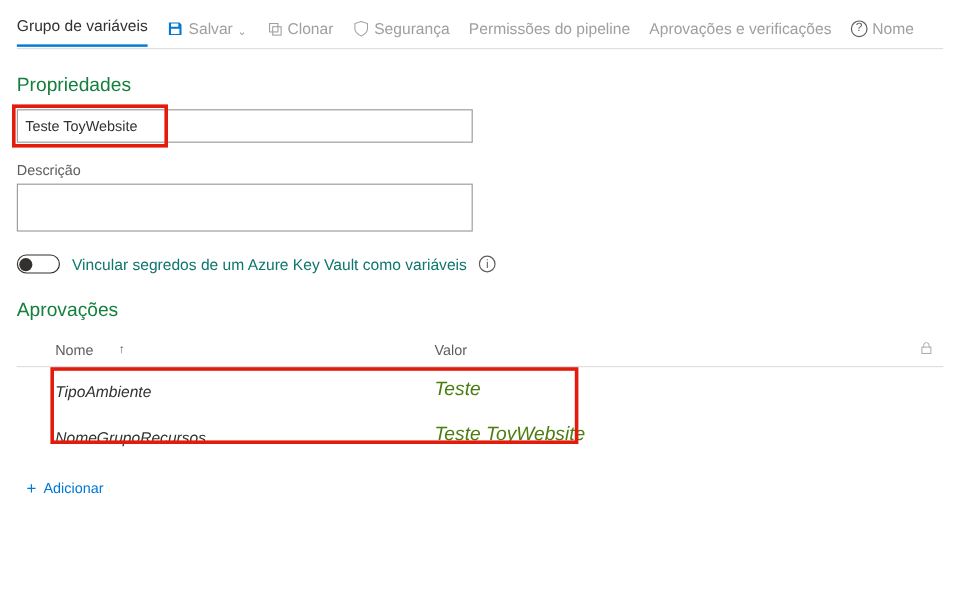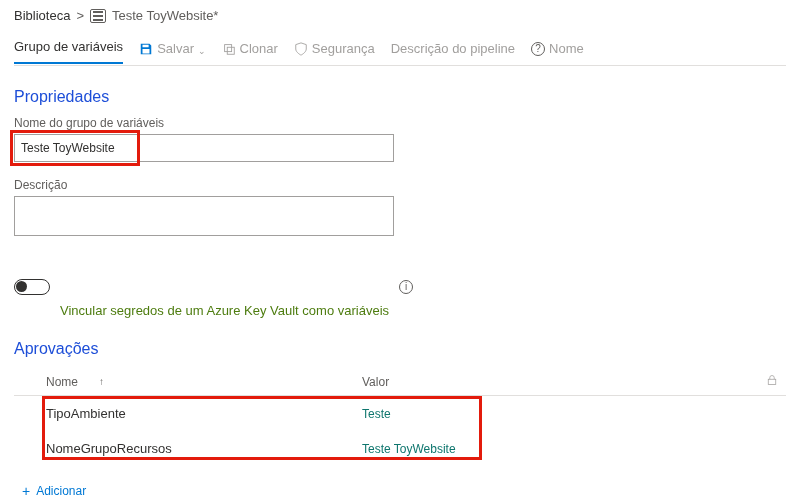--- a/index.html
+++ b/index.html
@@ -46,21 +46,21 @@
   .tab.active {
     border-bottom: 2px solid #0078d4;
     margin-bottom: -1px;
   }
   .tb-btn {
     display: inline-flex; align-items: flex-end; gap: 4px;
     font-size: 13px; color: #a19f9d; cursor: default;
   }
   .tb-btn svg { width:14px; height:14px; }
   .section-title {
-    font-size: 16px; color: #1d4ed8; font-weight: 400;
+    font-size: 16px; color: #15803d; font-weight: 400;
     margin: 14px 0 10px 0;
   }
   .field-label {
     font-size: 12px; color: #605e5c; margin-bottom: 4px; display:block;
   }
   .field-row { margin-bottom: 16px; }
   .input-wrap { position: relative; width: 380px; }
   .text-input {
     width: 100%; height: 28px;
     border: 1px solid #a19f9d;
@@ -79,63 +79,57 @@
   }
   .toggle-row { display:flex; align-items:center; gap:10px; margin: 12px 0 22px 0; }
   .toggle {
     width: 36px; height: 16px; border-radius: 10px;
     border: 1px solid #323130; display:inline-flex; align-items:center;
     padding: 1px;
   }
   .toggle .knob {
     width: 11px; height:11px; border-radius:50%; background:#323130;
   }
-  .toggle-label { font-size: 13px; color:#4d7c0f;margin-top:48px; }
+  .toggle-label { font-size: 13px; color:#0f766e; }
   .info-icon {
     display:inline-flex; width:14px;height:14px;border:1px solid #605e5c;border-radius:50%;
     font-size:10px;align-items:center;justify-content:center;color:#605e5c;
   }
   .var-header {
     display:flex; align-items:center; font-size:12px; color:#605e5c;
     padding: 6px 8px 6px 8px; border-bottom: 1px solid #e1dfdd;
   }
   .var-header .col-name { flex: 0 0 340px; padding-left: 24px; display:flex; gap:21px; align-items:center;}
   .var-header .col-val { flex: 1; }
   .var-header .col-lock { width: 24px; text-align:right; color:#a19f9d; }
   .var-rows { position: relative; }
   .var-row {
     display:flex; align-items:flex-end;
-    padding: 10px 8px; font-size:13px;
+    padding: 10px 8px; font-size:13px;font-style:italic;
   }
   .var-row .col-name { flex:0 0 340px; padding-left:24px; color:#323130;}
-  .var-row .col-val { flex:1; color:#0f766e; font-size:12px;}
+  .var-row .col-val { flex:1; color:#4d7c0f; font-size:16px;}
   .hl-rows {
     position:absolute; left: 28px; top: 0;
     width: 440px; height: 64px;
     border: 3px solid #e31b0c; pointer-events:none;
   }
   .add-row {
     display:flex; align-items:center; gap:6px;
     color:#0078d4; font-size:12px; margin-top: 18px; padding-left: 8px;
     cursor:pointer;
   }
   .add-row .plus { font-size: 14px; line-height:1; }
   .sort-arrow { font-size: 10px; }
 </style>
 </head>
 <body>
 
 <div class="container">
 
-  <div class="breadcrumb">
-    <span class="crumb-link">Biblioteca</span>
-    <span class="crumb-sep">&gt;</span>
-    <span class="vg-icon"></span>
-    <span>Teste ToyWebsite*</span>
-  </div>
 
   <div class="toolbar">
     <span class="tab active">Grupo de variáveis</span>
 
     <span class="tb-btn">
       <svg viewBox="0 0 16 16" fill="#0078d4">
           <path d="M2 2h10l2 2v10H2V2zm2 1v3h7V3H4zm0 10h8V8H4v5z"></path>
         </svg>
       <span>Salvar</span>
       <span style="font-size:9px;">⌄</span>
@@ -150,34 +144,36 @@
     </span>
 
     <span class="tb-btn">
       <svg viewBox="0 0 16 16" fill="none" stroke="#a19f9d">
           <path d="M8 1l6 2v5c0 4-6 7-6 7S2 12 2 8V3l6-2z"></path>
         </svg>
       <span>Segurança</span>
     </span>
 
     <span class="tb-btn">
-      <span>Descrição do pipeline</span>
-    </span>
-
+      <span>Permissões do pipeline</span>
+    </span>
+
+    <span class="tb-btn">
+      <span>Aprovações e verificações</span>
+    </span>
 
     <span class="tb-btn">
       <span class="info-icon">?</span>
       <span>Nome</span>
     </span>
   </div>
 
   <div class="section-title">Propriedades</div>
 
   <div class="field-row">
-    <span class="field-label">Nome do grupo de variáveis</span>
     <div class="input-wrap">
       <input class="text-input" type="text" value="Teste ToyWebsite" style="">
       <div class="hl-name"></div>
     </div>
   </div>
 
   <div class="field-row">
     <span class="field-label">Descrição</span>
     <div class="input-wrap">
       <textarea class="textarea-input" style=""></textarea>

